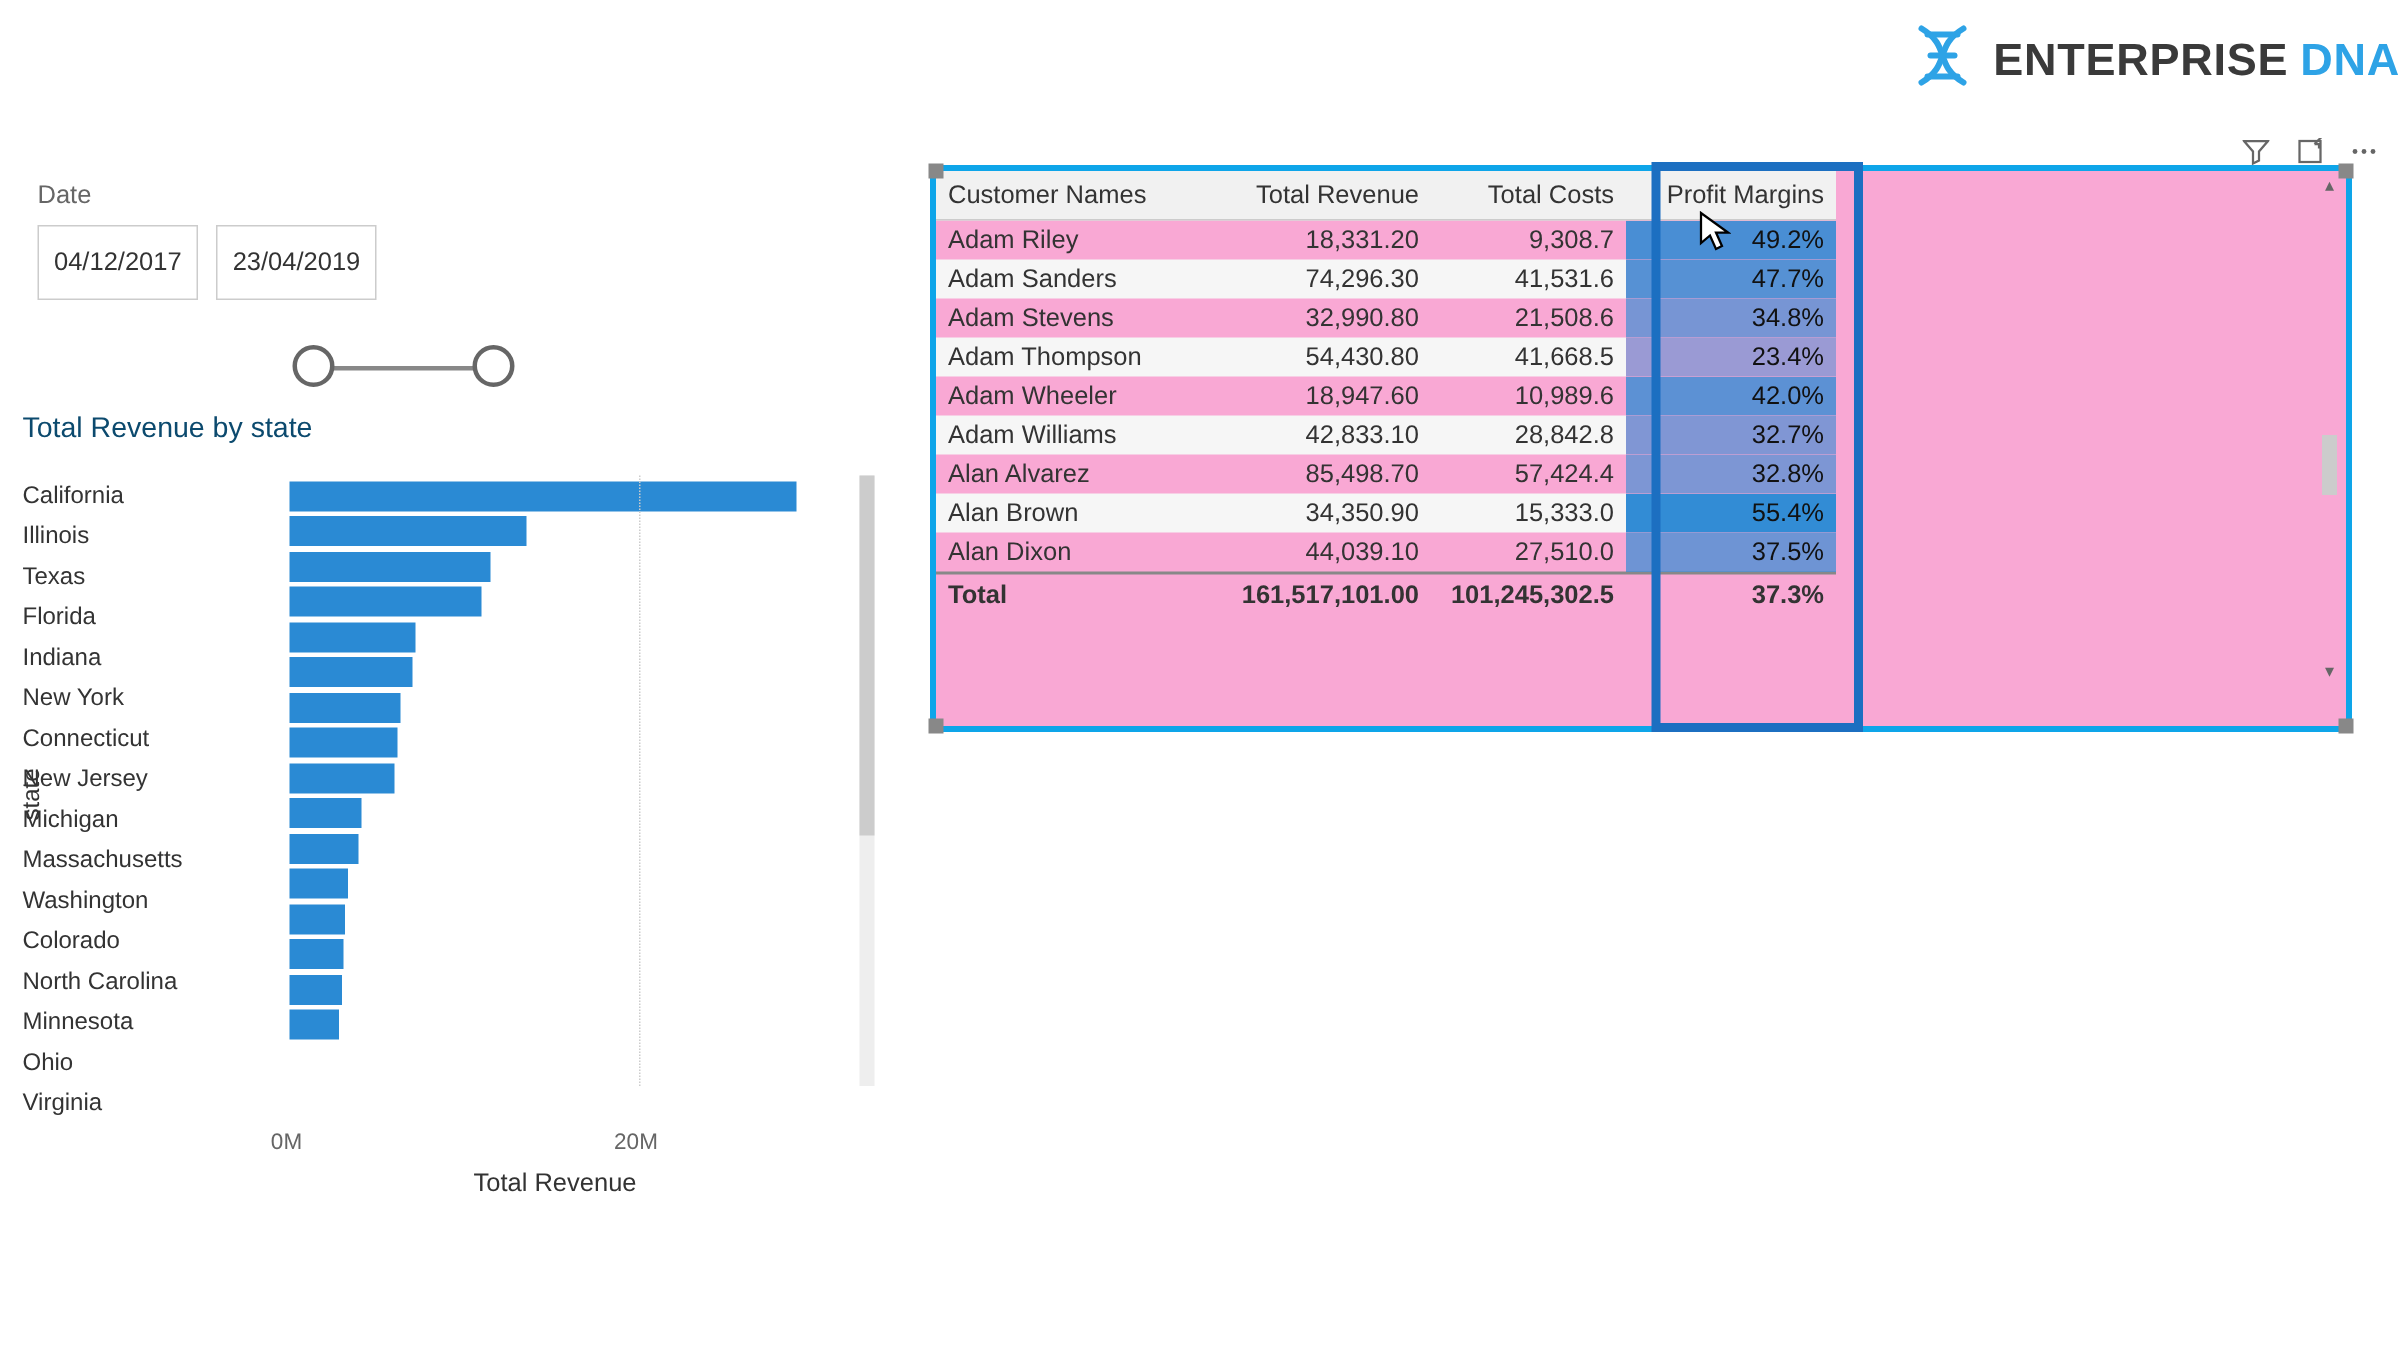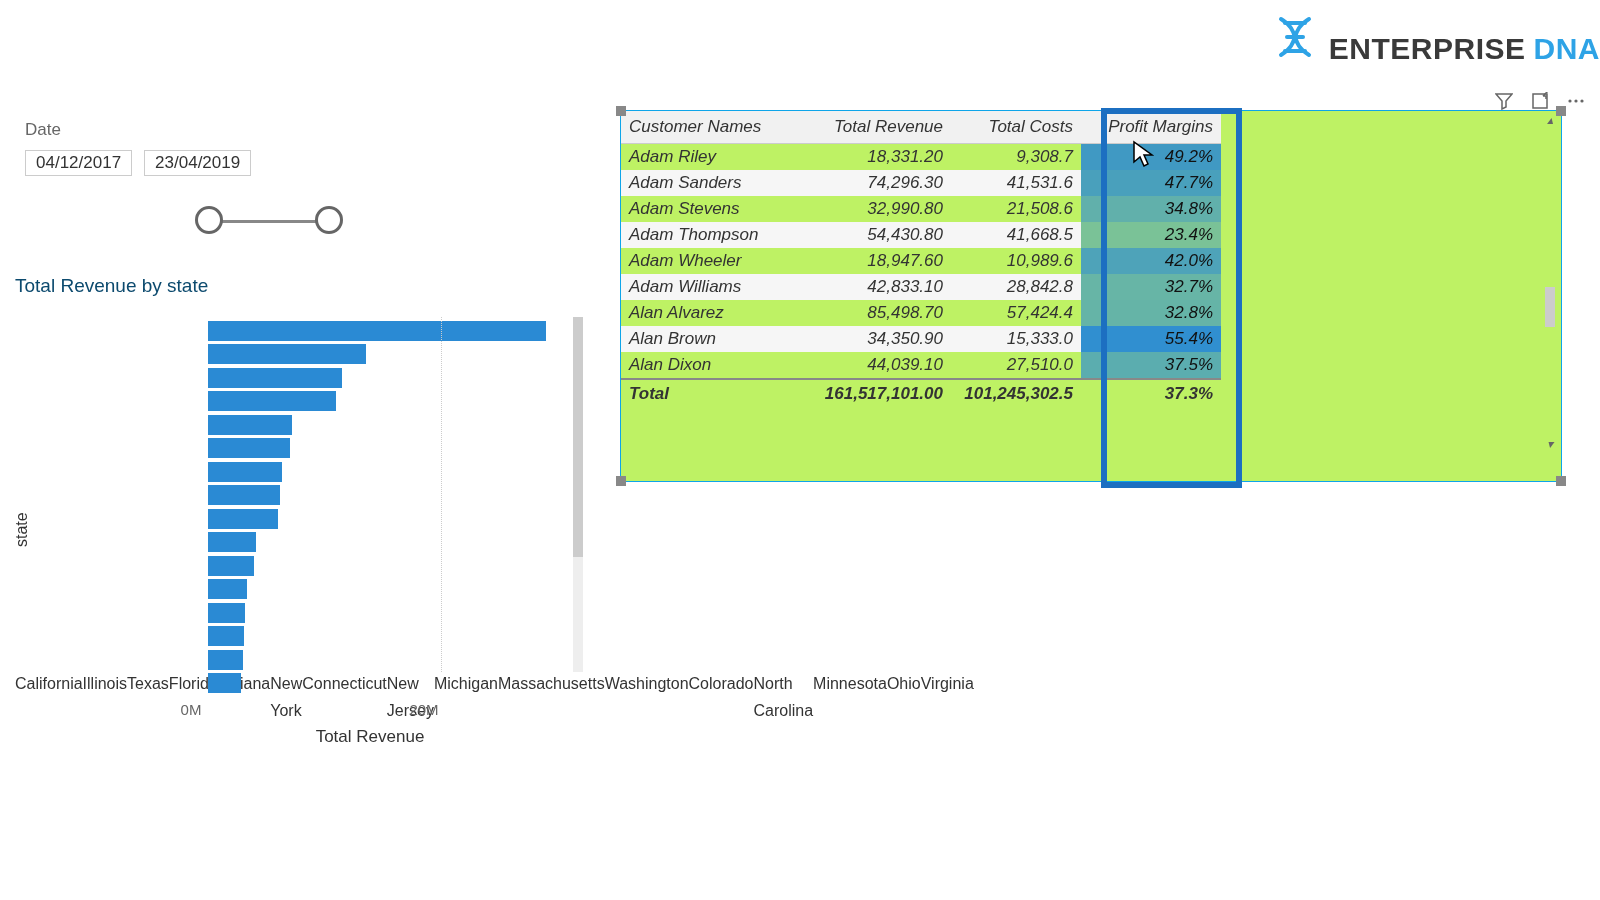--- a/index.html
+++ b/index.html
@@ -16,21 +16,21 @@
     position: relative;
     width: 1600px;
     height: 900px;
   }
   
   .logo {
     position: absolute;
     right: 0;
     top: 15px;
     display: flex;
-    align-items: flex-end;
+    align-items: center;
     font-size: 30px;
     font-weight: 600;
     letter-spacing: 0.5px;
   }
   .logo .dna-icon {
     margin-right: 12px;
   }
   .logo .ent { color: #3a3a3a; }
   .logo .dna { color: #2ea3e6; margin-left: 8px; }
   
@@ -61,21 +61,21 @@
     font-size: 17px;
     color: #666;
     margin-bottom: 10px;
   }
   .date-boxes {
     display: flex;
     gap: 12px;
   }
   .date-box {
     border: 1px solid #ccc;
-    padding: 2px 10px;
+    padding: 14px 10px;
     font-size: 17px;
     color: #333;
     background: #fff;
   }
   .slider {
     position: relative;
     margin-top: 30px;
     margin-left: 10px;
     width: 300px;
     height: 30px;
@@ -114,23 +114,22 @@
     color: #0c4a6e;
     margin-bottom: 20px;
   }
   .bar-chart-area {
     position: relative;
     display: flex;
   }
   .bar-labels {
     width: 170px;
     display: flex;
-    flex-direction: row;
-    align-items: flex-end;
-    padding-right: 22px;
+    flex-direction: column;
+    padding-right: 7px;
   }
   .bar-row-label {
     height: 27px;
     line-height: 27px;
     font-size: 16px;
     color: #333;
   }
   .bar-bars {
     position: relative;
     width: 350px;
@@ -192,23 +191,22 @@
     background: #ccc;
   }
 
   
   .table-visual {
     position: absolute;
     left: 620px;
     top: 110px;
     width: 940px;
     height: 370px;
-    border: 1px solid #0ea5e9;
-    background: #bef264;
-    font-style: italic;
+    border: 4px solid #0ea5e9;
+    background: #f9a8d4;
   }
   .corner {
     position: absolute;
     width: 10px;
     height: 10px;
     background: #888;
   }
   .corner.tl { left: -5px;  top: -5px; }
   .corner.tr { right: -5px; top: -5px; }
   .corner.bl { left: -5px;  bottom: -5px; }

